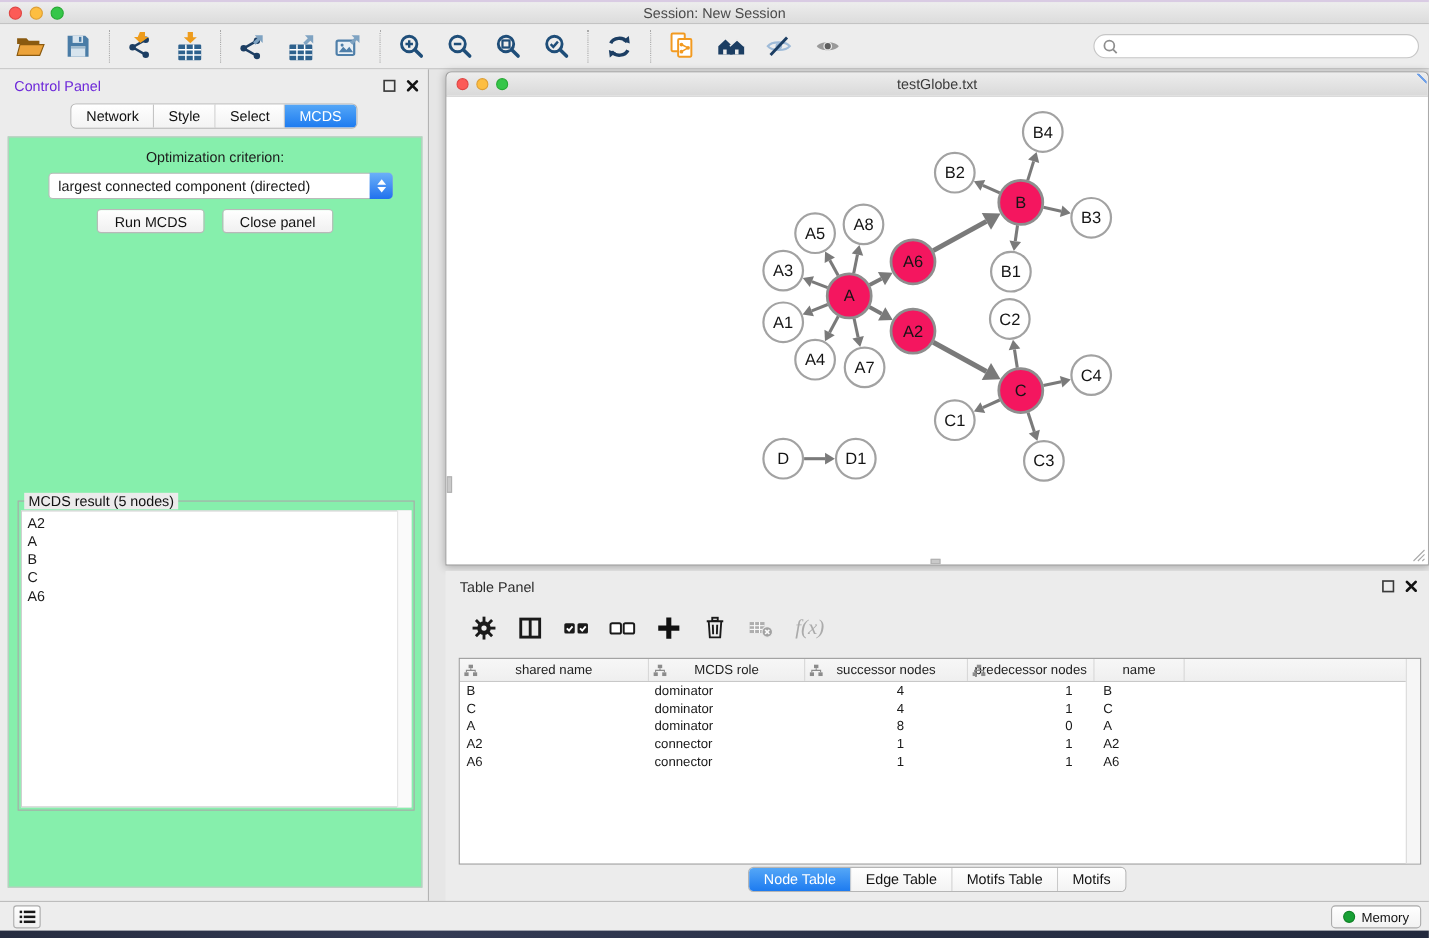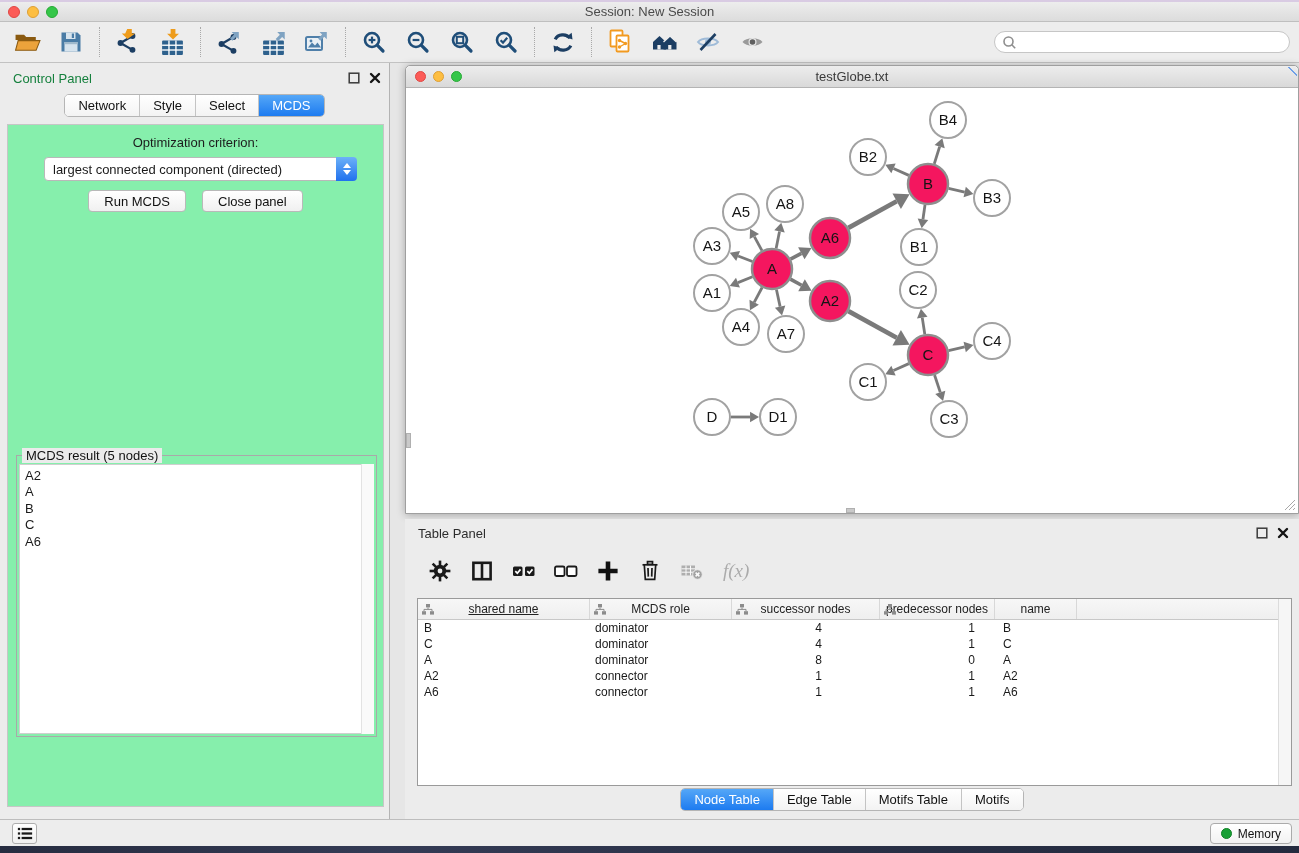--- a/index.html
+++ b/index.html
@@ -32,21 +32,21 @@
     position:absolute; right:9px; top:9px; width:296px; height:22px;
     background:#fff; border:1px solid #C6C6C6; border-radius:12px;
     display:flex; align-items:center; padding-left:7px; gap:4px;
   }
   .search-field input { border:none; outline:none; flex:1; font-size:12px; background:transparent; height:18px; }
   
   .control-panel {
     position:absolute; left:0; top:63px; width:390px; height:756px;
     background:#ECECEC; border-right:1px solid #B3B3B3;
   }
-  .cp-header { position:absolute; left:13px; top:8px; font-size:13px; color:#15803d; }
+  .cp-header { position:absolute; left:13px; top:8px; font-size:13px; color:#6d28d9; }
   .panel-ctrls { position:absolute; right:8px; top:9px; display:flex; gap:9px; align-items:center; }
   .seg { display:inline-flex; border:1px solid #B5B5B5; border-radius:5px; overflow:hidden; background:#fff;align-items:center; }
   .seg button {
     font-family:"Liberation Sans",sans-serif; font-size:13px; color:#111;
     height:21px; padding:1px 13px; background:linear-gradient(#FFFFFF,#F3F3F3);
     border:none; border-right:1px solid #C4C4C4; cursor:default;
   }
   .seg button:last-child { border-right:none; }
   .seg button.active { background:linear-gradient(#55A7F7,#1D7BF0); color:#fff; }
   .cp-tabs { position:absolute; left:0; right:0; top:31px; display:flex; justify-content:center; }
@@ -709,21 +709,21 @@
               <circle cx="17.5" cy="15.5" r="4.8" fill="#8A8A8A" stroke="#ECECEC" stroke-width="1"></circle>
               <path d="M15.6 13.6l3.8 3.8M19.4 13.6l-3.8 3.8" stroke="#fff" stroke-width="1.5"></path>
             </g>
           </svg>
         </span>
       </span>
       <span class="fx-label">f(x)</span>
   </div>
   <div class="tbl-wrap">
     <div class="tbl-head" id="tbl-head">
-        <div class="th" style="width: 172px; text-decoration: underline;">
+        <div class="th" style="width: 172px;">
           <span class="tree">
             <svg width="12" height="11" viewBox="0 0 12 11">
               <g fill="#8C8C8C">
                 <rect x="4" y="0" width="4" height="3.4"></rect>
                 <rect x="0" y="7.2" width="4" height="3.4"></rect>
                 <rect x="8" y="7.2" width="4" height="3.4"></rect>
               </g>
               <path d="M6 3.4v2M2 7.2V5.4h8v1.8" stroke="#8C8C8C" fill="none" stroke-width="1"></path>
             </svg>
           </span>

